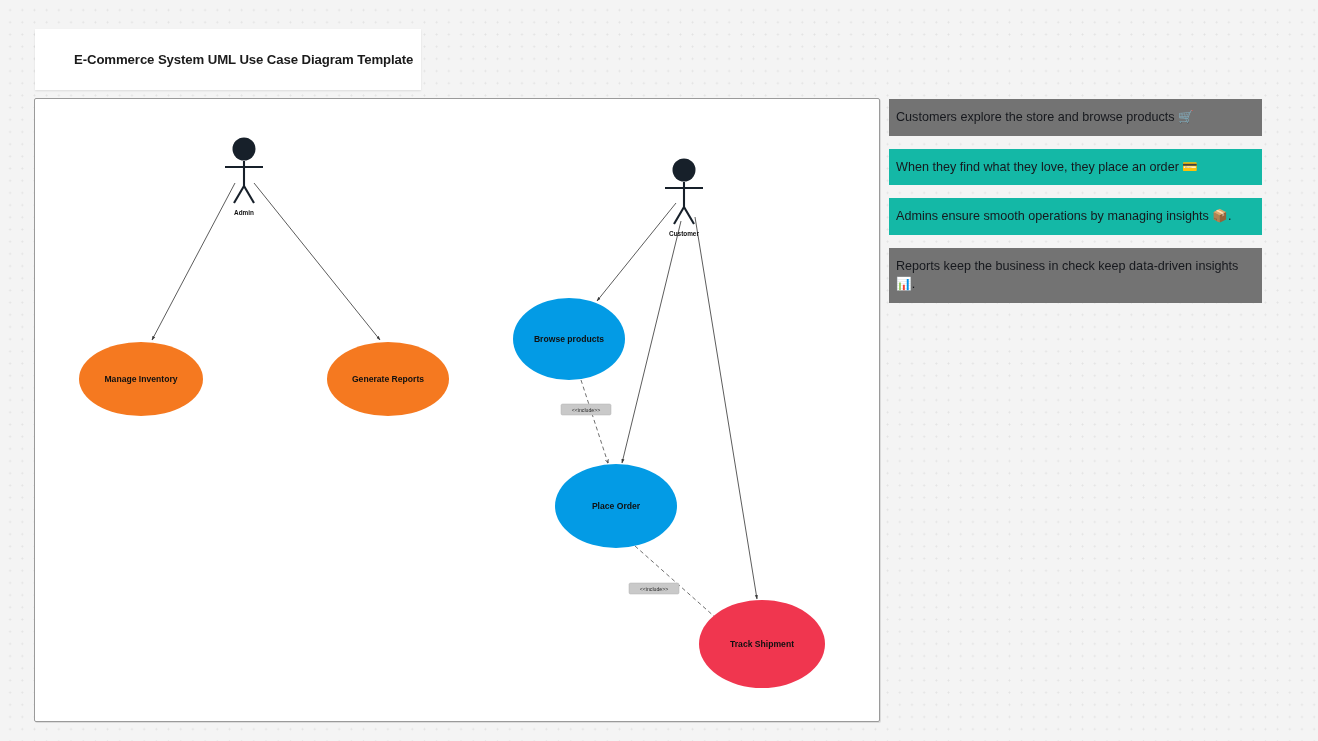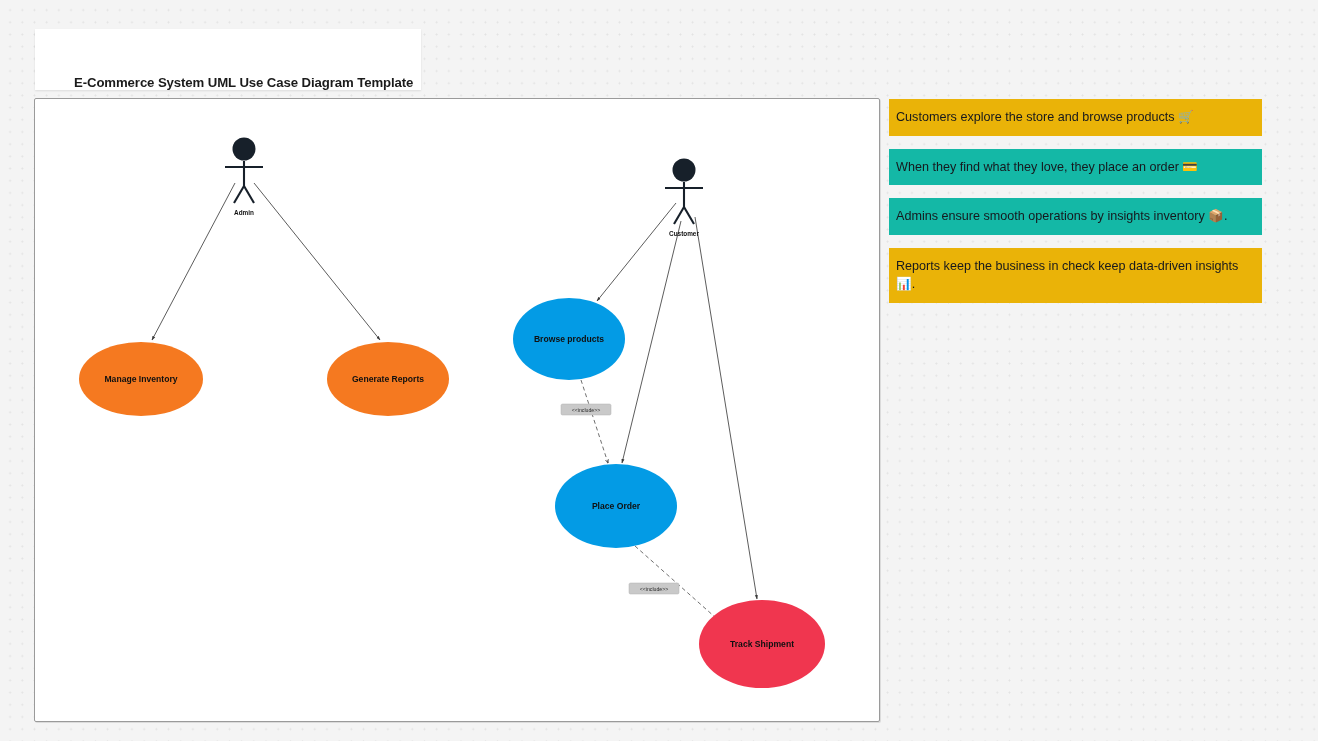--- a/index.html
+++ b/index.html
@@ -21,21 +21,21 @@
   
   #title-card {
     position: absolute;
     left: 35px;
     top: 29px;
     width: 386px;
     height: 61px;
     background: #ffffff;
     box-shadow: 0 1px 2px rgba(0,0,0,0.10);
     display: flex;
-    align-items: flex-end;
+    align-items: center;
   }
   #title-text {
     padding-left: 39px;
     font-size: 13.2px;
     font-weight: bold;
     color: #1b1b1b;
     letter-spacing: -0.1px;
   }
 
   
@@ -108,21 +108,21 @@
   }
   .annotation-item {
     box-sizing: border-box;
     width: 373px;
     margin-bottom: 13px;
     padding: 9px 7px 9px 7px;
     font-size: 12.6px;
     line-height: 1.47;
     color: #16181d;
   }
-  .ann-blue { background: #eab308; }
+  .ann-blue { background: #737373; }
   .ann-pink { background: #14b8a6; }
 </style>
 </head>
 <body>
 
 <div id="title-card">
   <div id="title-text">E-Commerce System UML Use Case Diagram Template</div>
 </div>
 
 <div id="diagram-canvas">
@@ -199,15 +199,15 @@
       <line class="actor-stroke" x1="649" y1="108" x2="639" y2="125"></line>
       <line class="actor-stroke" x1="649" y1="108" x2="659" y2="125"></line>
       <text class="actor-label" x="649" y="137">Customer</text>
     </g>
   </svg>
 </div>
 
 <div id="annotations-panel">
   <div class="annotation-item ann-blue">Customers explore the store and browse products 🛒</div>
   <div class="annotation-item ann-pink">When they find what they love, they place an order 💳</div>
-  <div class="annotation-item ann-pink">Admins ensure smooth operations by insights inventory 📦.</div>
+  <div class="annotation-item ann-pink">Admins ensure smooth operations by managing insights 📦.</div>
   <div class="annotation-item ann-blue">Reports keep the business in check keep data-driven insights 📊.</div>
 </div>
 
 </body></html>

